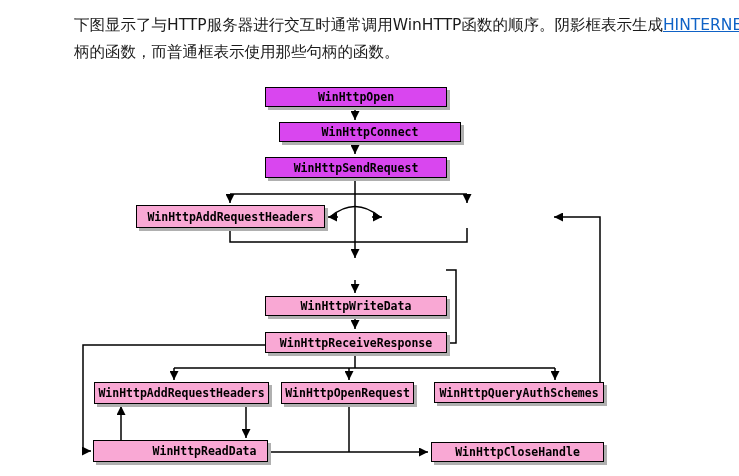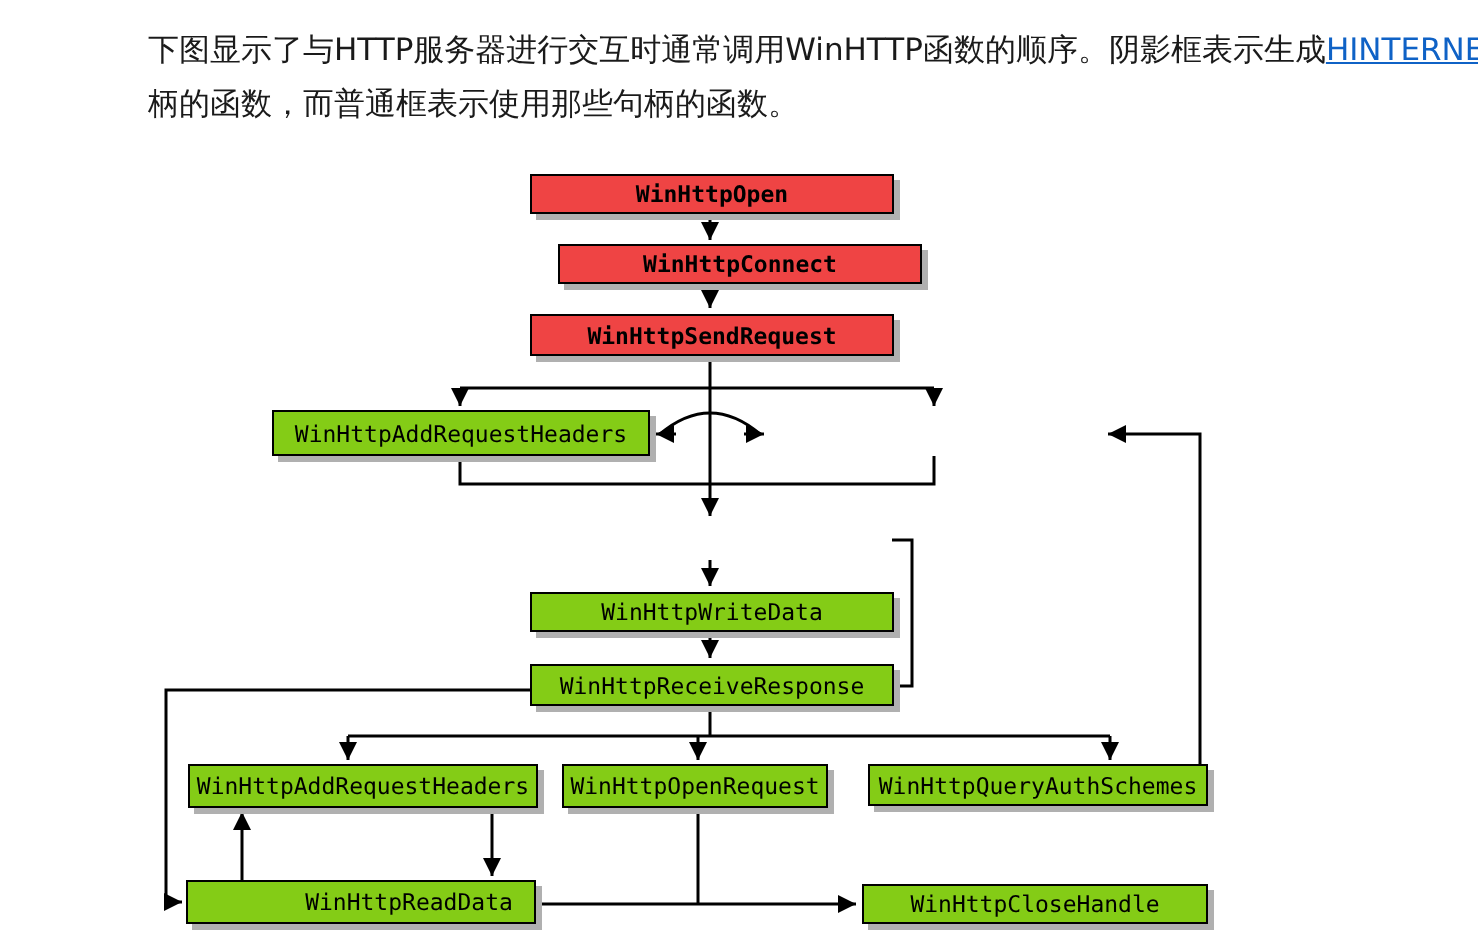--- a/index.html
+++ b/index.html
@@ -14,22 +14,22 @@
   #intro .l1{white-space:nowrap;}
   #intro a{text-decoration:underline;cursor:pointer;}
   #svg-connectors{position:absolute;left:0;top:0;}
   .node{
     position:absolute;box-sizing:border-box;border:1.6px solid #000;
     display:flex;align-items:center;justify-content:center;
     font-family:"DejaVu Sans Mono","Liberation Mono",monospace;
     font-size:11.5px;white-space:nowrap;color:#000;
     box-shadow:3px 3px 0 #b0b0b0;
   }
-  .node.plain{background:#84cc16;font-weight:400;}
-  .node.shaded{background:#ef4444;font-weight:700;}
+  .node.plain{background:#f9a8d4;font-weight:700;}
+  .node.shaded{background:#d946ef;font-weight:700;}
   #right-border{position:absolute;background:#555;width:2px;}
 </style>
 </head>
 <body>
 
 <div id="page">
 
   <div id="intro">
     <div class="l1"><span>下图显示了与HTTP服务器进行交互时通常调用WinHTTP函数的顺序。阴影框表示生成</span><a href="#" style="color:#0f62c6;">HINTERNET</a><span>句</span></div>
     <div class="l2">柄的函数，而普通框表示使用那些句柄的函数。</div>

